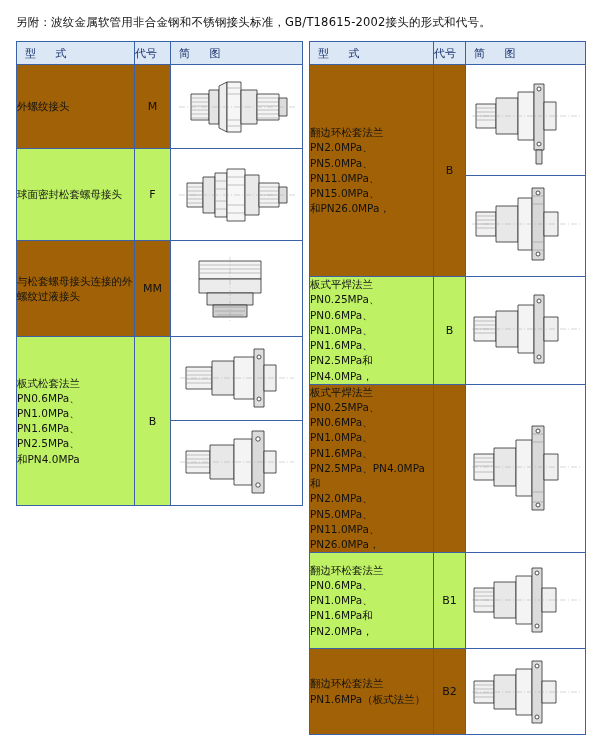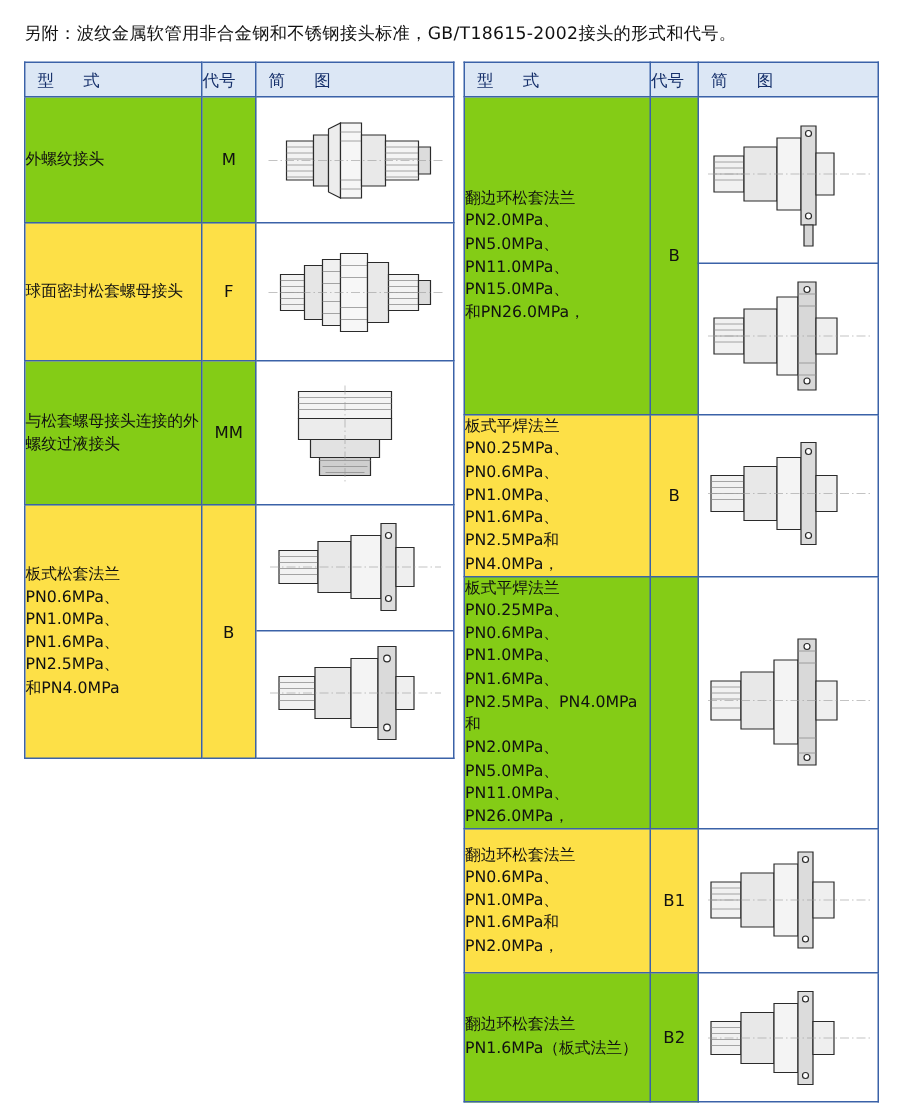--- a/index.html
+++ b/index.html
@@ -65,24 +65,24 @@
     text-align: center;
     font-size: 11px;
     font-weight: bold;
     color: #111;
   }
   .cell-img {
     background: #fff;
     text-align: center;
   }
   .yellow {
-    background: #fde047;
+    background: #bef264;
   }
   .white {
-    background: #84cc16;
+    background: #a16207;
   }
   .fig {
     display: block;
     margin: 0 auto;
   }
   .gap {
     width: 6px;
     flex: 0 0 6px;
   }
 </style>

